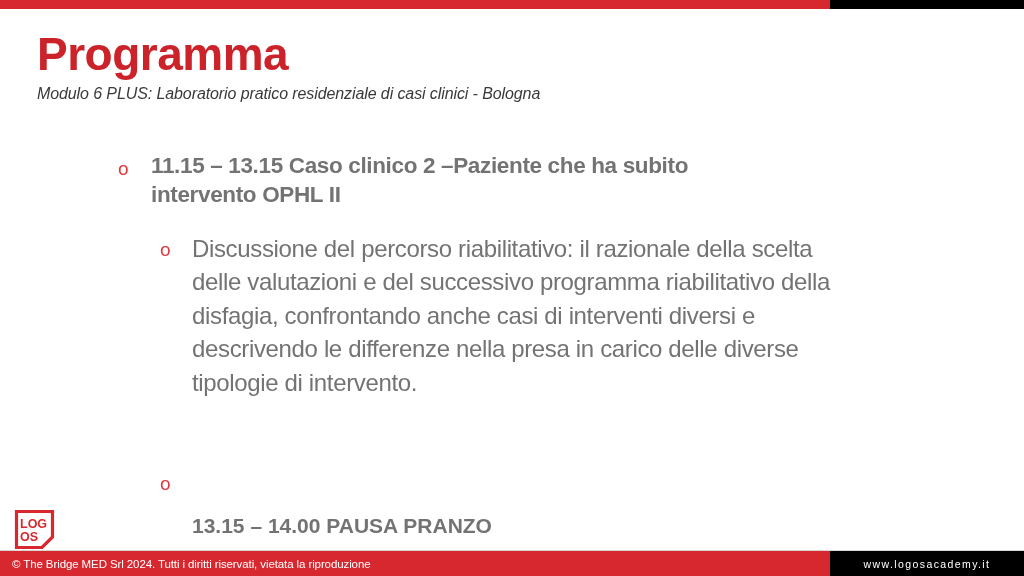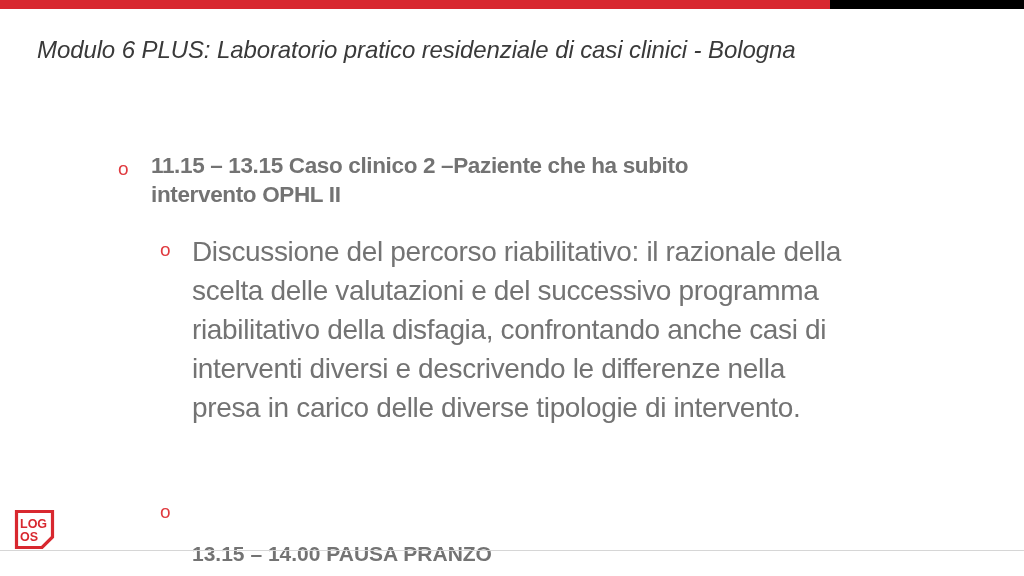--- a/index.html
+++ b/index.html
@@ -44,21 +44,21 @@
   .slide-title {
     font-size: 46px;
     font-weight: bold;
     color: #cc2229;
     letter-spacing: -0.5px;
     line-height: 1.05;
     margin: 0;
     font-family: "Liberation Sans", sans-serif;
   }
   .slide-subtitle {
-    font-size: 24px;
+    font-size: 16px;
     font-style: italic;
     color: #3a3a3a;
     margin: 6px 0 0 0;
     line-height: 1.2;
     letter-spacing: -0.1px;
   }
 
   
   .content {
     position: absolute;
@@ -104,21 +104,21 @@
     color: #737373;
     letter-spacing: -0.35px;
   }
   .bullet-text.heading {
     font-size: 22.5px;
     font-weight: bold;
     line-height: 1.28;
     max-width: 640px;
   }
   .bullet-text.body {
-    font-size: 28px;
+    font-size: 24px;
     font-weight: normal;
     line-height: 1.40;
     max-width: 660px;
   }
   .bullet-text.pausa {
     font-size: 21px;
     font-weight: bold;
     line-height: 1.3;
     letter-spacing: 0px;
     margin-top: 46px;
@@ -185,20 +185,21 @@
 </style>
 </head>
 <body>
 
 <div class="topbar">
   <div class="topbar-red"></div>
   <div class="topbar-black"></div>
 </div>
 
 <div class="title-block">
+  <h1 class="slide-title">Programma</h1>
   <p class="slide-subtitle">Modulo 6 PLUS: Laboratorio pratico residenziale di casi clinici - Bologna</p>
 </div>
 
 <div class="content">
 
   <div class="bullet-row level1">
     <span class="marker m1">o</span>
     <span class="bullet-text heading">11.15 – 13.15 Caso clinico 2 –Paziente che ha subito intervento OPHL II</span>
   </div>
 
@@ -221,13 +222,19 @@
 <div class="logo">
   <svg width="41" height="41" viewBox="0 0 41 41" xmlns="http://www.w3.org/2000/svg">
     <path d="M2.5 2.5 H38.5 V28 L28 38.5 H2.5 Z" fill="none" stroke="#d8282f" stroke-width="3.2"></path>
     <text x="6" y="19" font-family="Liberation Sans, sans-serif" font-size="12.5" font-weight="bold" fill="#d8282f">LOG</text>
     <text x="6" y="32" font-family="Liberation Sans, sans-serif" font-size="12.5" font-weight="bold" fill="#d8282f">OS</text>
   </svg>
 </div>
 
 <div class="footer-divider"></div>
 <div class="footer">
+  <div class="footer-left">
+    <span>© The Bridge MED Srl 2024. Tutti i diritti riservati, vietata la riproduzione</span>
+  </div>
+  <div class="footer-right">
+    <span>www.logosacademy.it</span>
+  </div>
 </div>
 
 </body></html>

